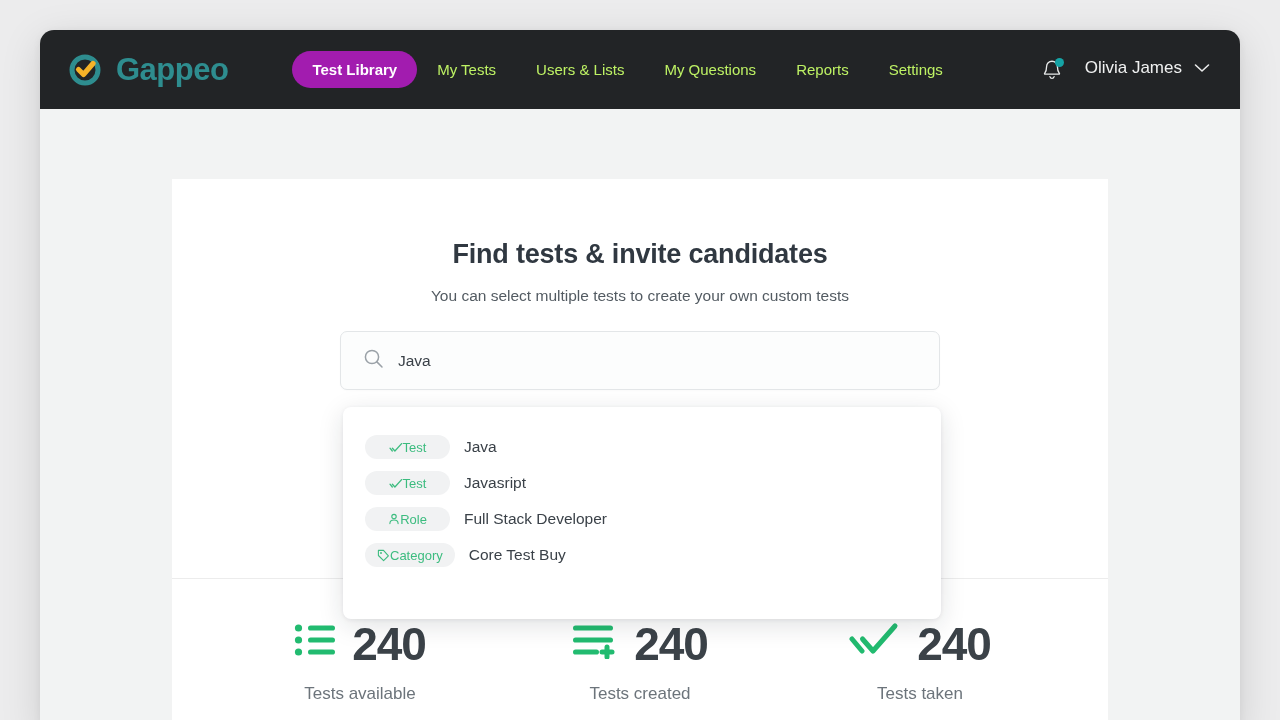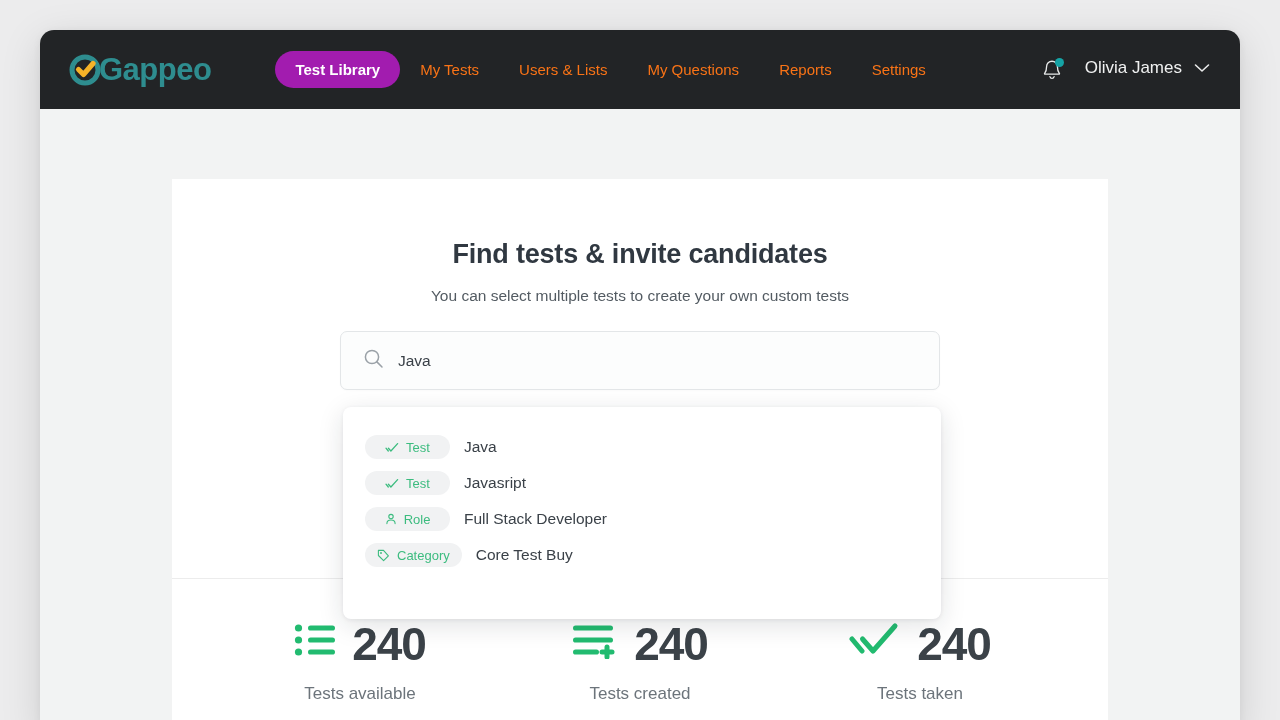--- a/index.html
+++ b/index.html
@@ -24,32 +24,32 @@
   
   .topbar{
     position:relative;
     height:79px;
     background:#222426;
     display:flex;
     align-items:center;
     padding:0 30px 0 28px;
   }
   .logo{
-    display:flex; align-items:center; gap:1px;
+    display:flex; align-items:center; gap:18px;
     margin-right:64px;
   }
   .logo-mark{ position:relative; width:34px; height:34px; flex:none; }
   .logo-word{
     font-size:31px; font-weight:700; letter-spacing:-.5px;
     color:#2e8d8f; line-height:1; margin-left:-4px;
   }
 
   .nav{ display:flex; align-items:center; gap:0; }
   .nav-item{
-    color:#f97316; font-size:15px; padding:9px 20px;
+    color:#bef264; font-size:15px; padding:9px 20px;
     white-space:nowrap; cursor:pointer; border-radius:20px;
   }
   .nav-item.active{
     background:#a21caf; color:#ffffff; font-weight:700;
     padding:10px 20px;
   }
 
   .topbar-right{
     margin-left:auto; display:flex; align-items:flex-start; gap:22px;
   }
@@ -103,21 +103,21 @@
     box-shadow:0 6px 26px rgba(22,28,36,.13), 0 1px 4px rgba(22,28,36,.07);
     padding:22px 0 0 0;
     text-align:left;
     z-index:5;
   }
   .suggest-row{
     display:flex; align-items:center; gap:14px;
     padding:0 0 0 22px; height:36px; cursor:pointer;
   }
   .badge{
-    display:inline-flex; align-items:center; justify-content:center; gap:7px;
+    display:inline-flex; align-items:center; justify-content:center; gap:0;
     background:#f1f2f3; color:#3cbc7f;
     border-radius:14px; height:24px; min-width:85px;
     padding:0 12px; font-size:13px; white-space:nowrap;
   }
   .badge svg{ flex:none; }
   .suggest-label{ font-size:15.5px; color:#3a4148; }
 
   
   .divider{
     position:absolute; left:0; top:399px; width:936px; height:1px;

